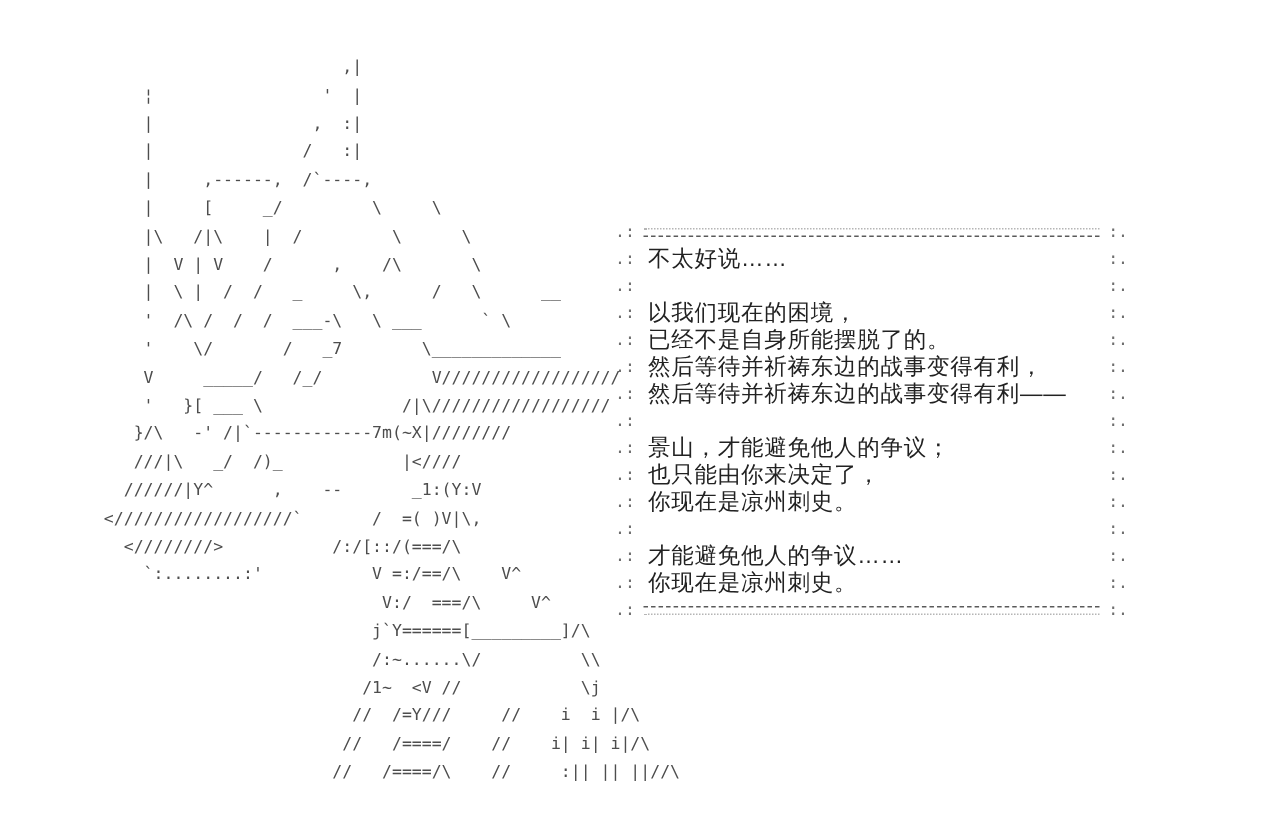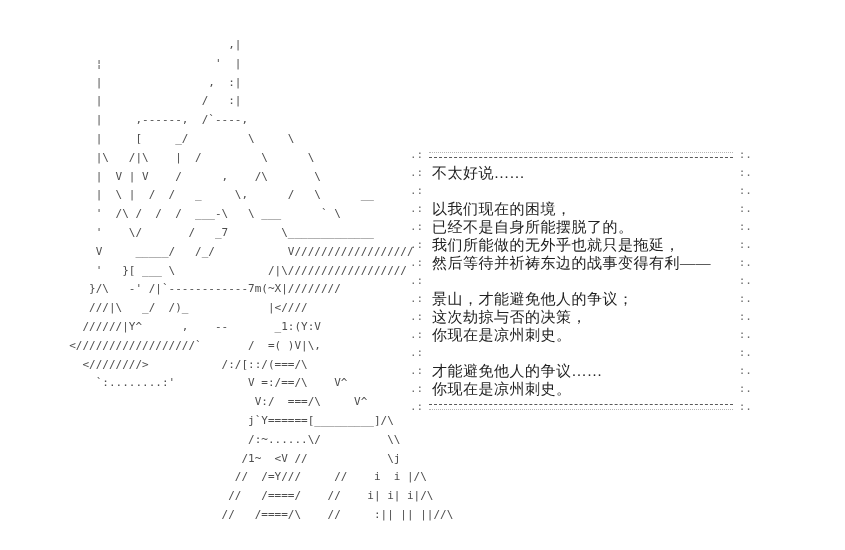--- a/index.html
+++ b/index.html
@@ -21,21 +21,21 @@
   }
   .dlg-row{
     display:flex;align-items:center;height:18px;
     font-family:"DejaVu Sans Mono", monospace;
     font-size:11px;line-height:18px;color:#6e6e6e;
   }
   .dlg-edge{flex:none;width:16px;white-space:pre;}
   .dlg-edge.r{text-align:right;}
   .dlg-text{
     flex:1;padding-left:6px;
-    font-family:Liberation Serif, serif;
+    font-family:Liberation Sans, sans-serif;
     font-size:15px;line-height:18px;color:#222222;
     letter-spacing:0.5px;white-space:pre;
   }
   .dlg-hr{flex:1;height:4px;margin:0 3px;align-self:center;}
   .dlg-hr.top{border-top:1px dotted #b5b5b5;border-bottom:1px dashed #5a5a5a;}
   .dlg-hr.bottom{border-top:1px dashed #5a5a5a;border-bottom:1px dotted #b5b5b5;}
 </style>
 </head>
 <body>
 
@@ -88,41 +88,41 @@
           <span class="dlg-text">以我们现在的困境，</span>
           <span class="dlg-edge r">:.</span>
         </div>
         <div class="dlg-row">
           <span class="dlg-edge">.:</span>
           <span class="dlg-text">已经不是自身所能摆脱了的。</span>
           <span class="dlg-edge r">:.</span>
         </div>
         <div class="dlg-row">
           <span class="dlg-edge">.:</span>
-          <span class="dlg-text">我们所能做的无外乎也就只是拖延，</span>
+          <span class="dlg-text">然后等待并祈祷东边的战事变得有利，</span>
           <span class="dlg-edge r">:.</span>
         </div>
         <div class="dlg-row">
           <span class="dlg-edge">.:</span>
           <span class="dlg-text">然后等待并祈祷东边的战事变得有利——</span>
           <span class="dlg-edge r">:.</span>
         </div>
         <div class="dlg-row">
           <span class="dlg-edge">.:</span>
           <span class="dlg-text"></span>
           <span class="dlg-edge r">:.</span>
         </div>
         <div class="dlg-row">
           <span class="dlg-edge">.:</span>
           <span class="dlg-text">景山，才能避免他人的争议；</span>
           <span class="dlg-edge r">:.</span>
         </div>
         <div class="dlg-row">
           <span class="dlg-edge">.:</span>
-          <span class="dlg-text">这次劫掠与否的决策，</span>
+          <span class="dlg-text">也只能由你来决定了，</span>
           <span class="dlg-edge r">:.</span>
         </div>
         <div class="dlg-row">
           <span class="dlg-edge">.:</span>
           <span class="dlg-text">你现在是凉州刺史。</span>
           <span class="dlg-edge r">:.</span>
         </div>
         <div class="dlg-row">
           <span class="dlg-edge">.:</span>
           <span class="dlg-text"></span>

